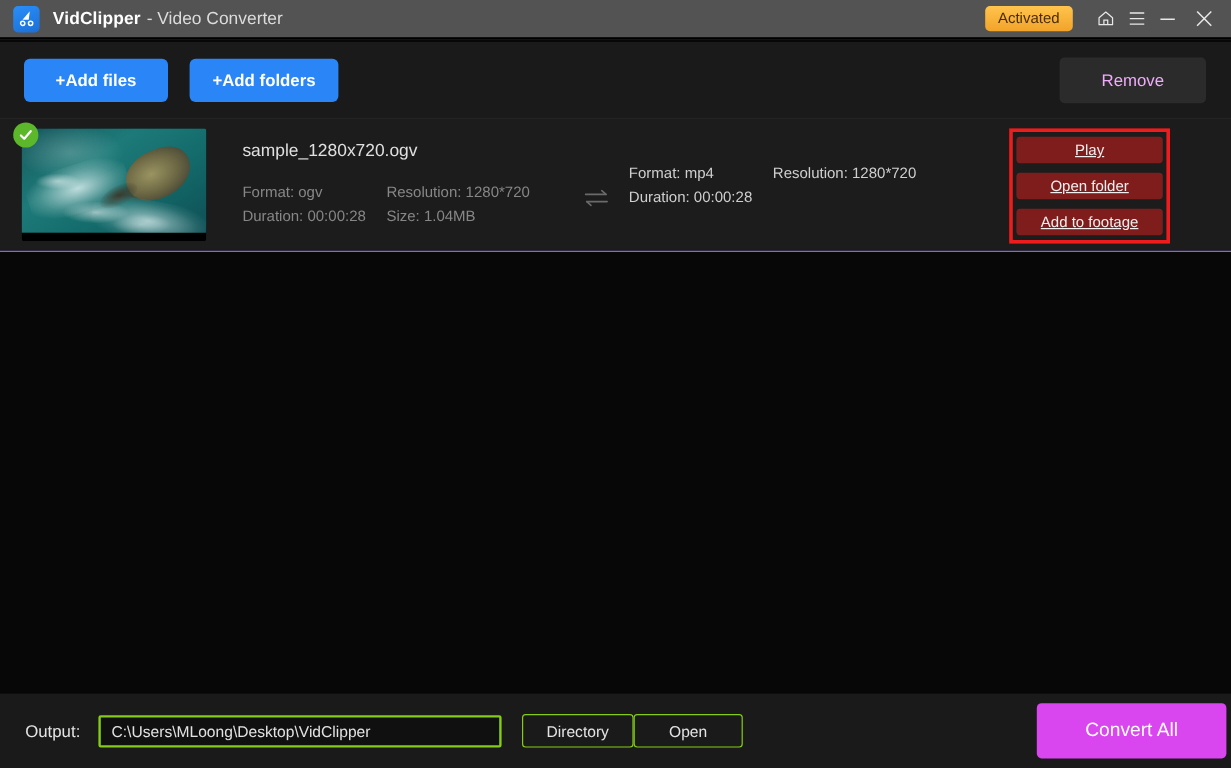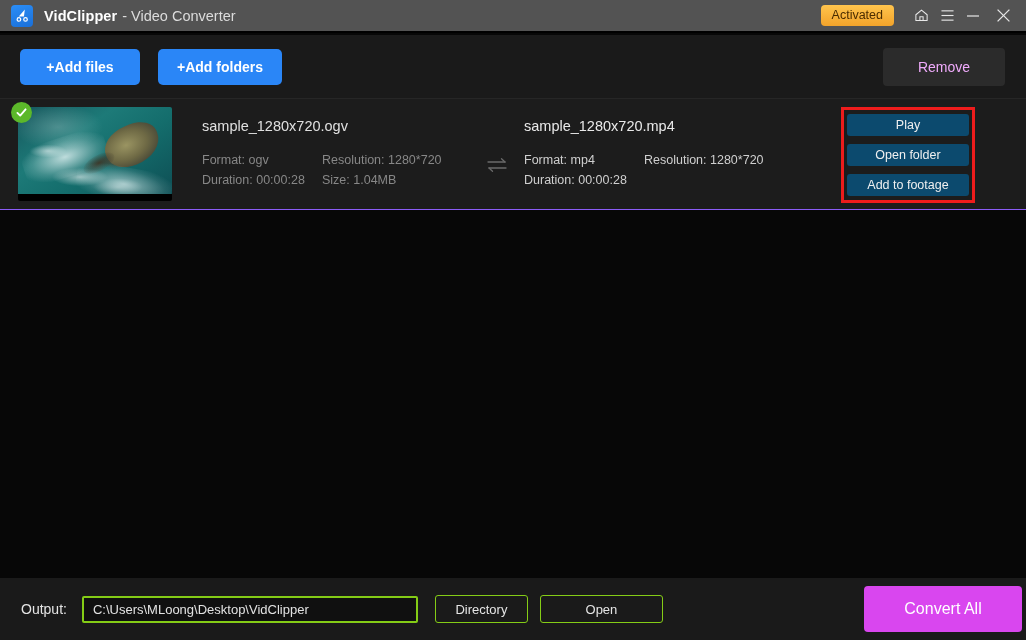--- a/index.html
+++ b/index.html
@@ -130,23 +130,23 @@
   }
 
   .actions {
     position: absolute; left: 841px; top: 8px;
     width: 134px; height: 96px;
     border: 3px solid #ee1c1c;
     padding: 0;
   }
   .act-btn {
     position: absolute; left: 3px; width: 122px; height: 22px;
-    background: #0c4a6e; color: #f0f0f0; font-size: 12.5px;
+    background: #7f1d1d; color: #f0f0f0; font-size: 12.5px;
     border: none; border-radius: 3px; cursor: pointer; font-family: inherit;
-    display: flex; align-items: center; justify-content: center;
+    display: flex; align-items: center; justify-content: center; text-decoration: underline;
   }
   #btnPlay { top: 4px; }
   #btnOpenFolder { top: 34px; }
   #btnAddFootage { top: 64px; }
 
   
   .bottombar {
     position: absolute; left: 0; bottom: 0; width: 1026px; height: 62px;
     background: #1a1a1a;
     display: flex; align-items: center;
@@ -158,21 +158,21 @@
     color: #e2e2e2; font-size: 13px; padding: 0 9px; line-height: 25px;
     font-family: inherit; outline: none; white-space: nowrap; overflow: hidden;
   }
   .btn-outline {
     height: 28px; border: 1px solid #84cc16; border-radius: 3px;
     background: transparent; color: #e4e4e4; font-size: 13px;
     display: flex; align-items: center; justify-content: center;
     cursor: pointer; font-family: inherit;
   }
   #btnDirectory { margin-left: 17px; width: 93px; }
-  #btnOpen { margin-left: 12px; width: 123px; }
+  #btnOpen { width: 91px; }
   #btnAllSettings { margin-left: 12px; width: 133px; gap: 6px; }
   #btnAllSettings svg { display: block; }
   .btn-convert {
     margin-left: auto; margin-right: 4px;
     width: 158px; height: 46px; border-radius: 4px;
     background: #d946ef; color: #fff; font-size: 16px;
     border: none; cursor: pointer; font-family: inherit;
   }
 </style>
 </head>
@@ -259,21 +259,20 @@
       <div class="swap-icon">
         <svg width="22" height="16" viewBox="0 0 22 16" fill="none" stroke="#6a6a6a" stroke-width="1.3" stroke-linecap="round" stroke-linejoin="round">
           <path d="M2 5 H19"></path>
           <path d="M15.5 1.8 L19 5"></path>
           <path d="M20 11 H3"></path>
           <path d="M6.5 14.2 L3 11"></path>
         </svg>
       </div>
 
       <div class="panel-dst">
-        <div class="fname">sample_1280x720.mp4</div>
         <div class="meta-line">
           <span class="m1">Format: mp4</span>
           <span class="m2">Resolution: 1280*720</span>
         </div>
         <div class="meta-line">
           <span class="m1">Duration: 00:00:28</span>
         </div>
       </div>
 
       <div class="actions">

